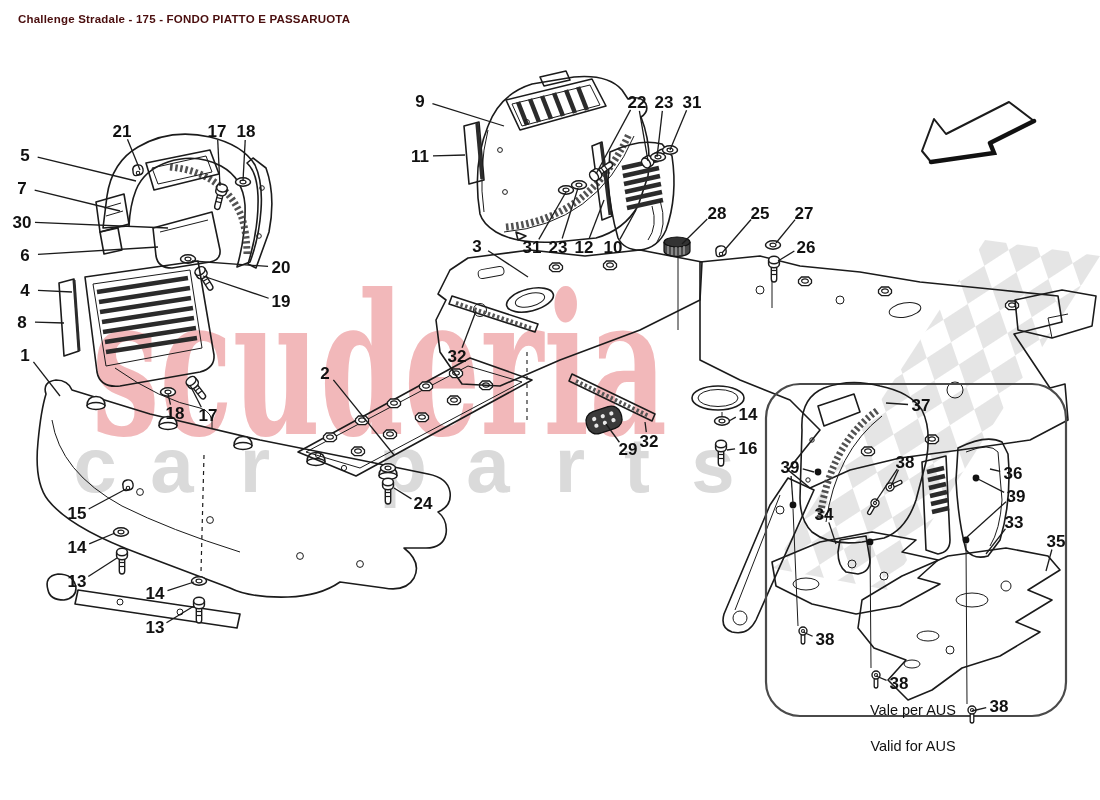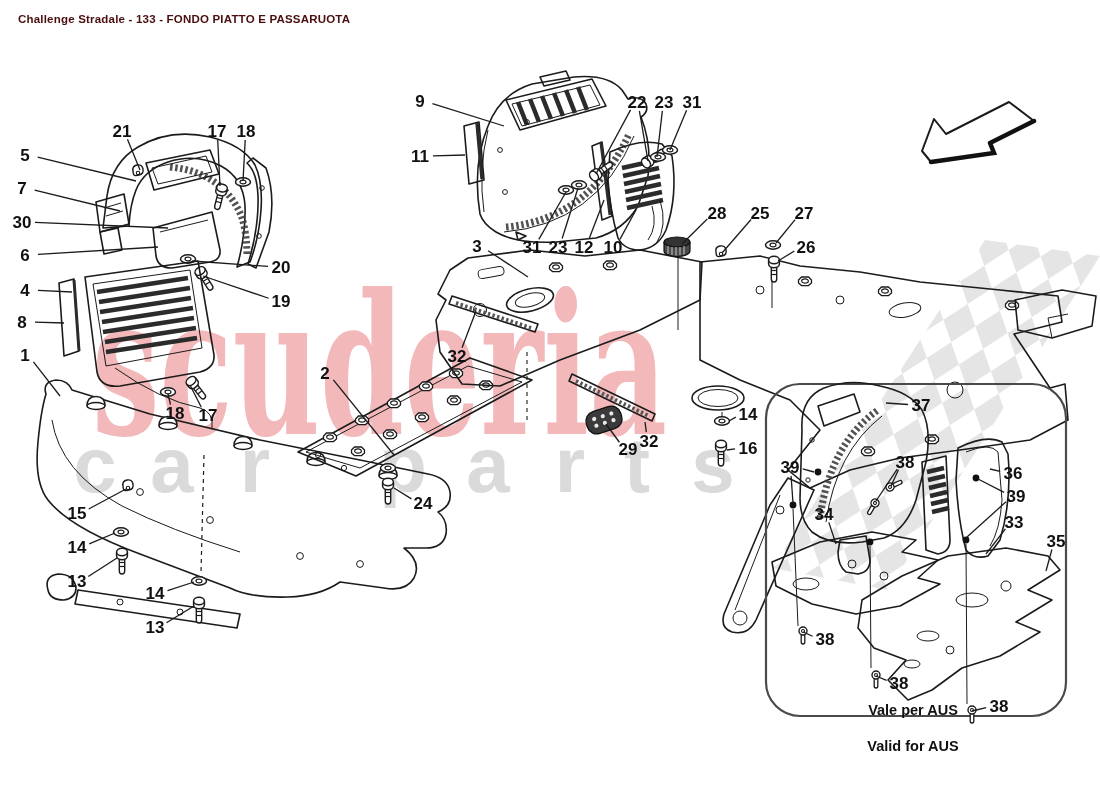--- a/index.html
+++ b/index.html
@@ -8,29 +8,29 @@
   #page-title{position:absolute;left:18px;top:13px;font-size:11.5px;font-weight:bold;
               color:#4a0e0e;letter-spacing:.2px;white-space:nowrap;}
   svg{position:absolute;left:0;top:0;}
   .ln{stroke:#1b1b1b;stroke-width:1.6;fill:none;stroke-linejoin:round;stroke-linecap:round;}
   .lnthin{stroke:#1b1b1b;stroke-width:1;fill:none;}
   .fw{fill:#ffffff;stroke:#1b1b1b;stroke-width:1.6;stroke-linejoin:round;}
   .slat{stroke:#2b2b2b;stroke-width:4.5;stroke-linecap:butt;}
   .seal{stroke:#3f3f3f;stroke-width:7;fill:none;stroke-dasharray:2.5 2.6;opacity:.9;}
   .callout-text{font-family:"Liberation Sans",sans-serif;font-weight:bold;font-size:17px;fill:#111;}
   .leader{stroke:#1b1b1b;stroke-width:1.3;fill:none;}
-  .aus-note{position:absolute;width:170px;text-align:center;font-weight:bold;font-size:14.5px;color:#111;}
+  .aus-note{position:absolute;width:170px;text-align:center;font-weight:normal;font-size:14.5px;color:#111;}
   #aus-note-1{left:828px;top:702px;}
   #aus-note-2{left:828px;top:738px;}
 </style>
 </head>
 <body>
 
 <div id="stage">
-  <div id="page-title">Challenge Stradale - 133 - FONDO PIATTO E PASSARUOTA</div>
+  <div id="page-title">Challenge Stradale - 175 - FONDO PIATTO E PASSARUOTA</div>
 
   <svg width="1100" height="800" viewBox="0 0 1100 800">
     <defs>
       <pattern id="chk" width="58" height="46" patternUnits="userSpaceOnUse" patternTransform="rotate(-33) skewX(-14)">
         <rect x="0" y="0" width="29" height="23" fill="#e4e4e4"></rect>
         <rect x="29" y="23" width="29" height="23" fill="#e4e4e4"></rect>
       </pattern>
       <g id="washer">
         <ellipse rx="7.5" ry="4.2" fill="#fff" stroke="#1b1b1b" stroke-width="1.5"></ellipse>
         <ellipse rx="3" ry="1.8" fill="#fff" stroke="#1b1b1b" stroke-width="1.2"></ellipse>

